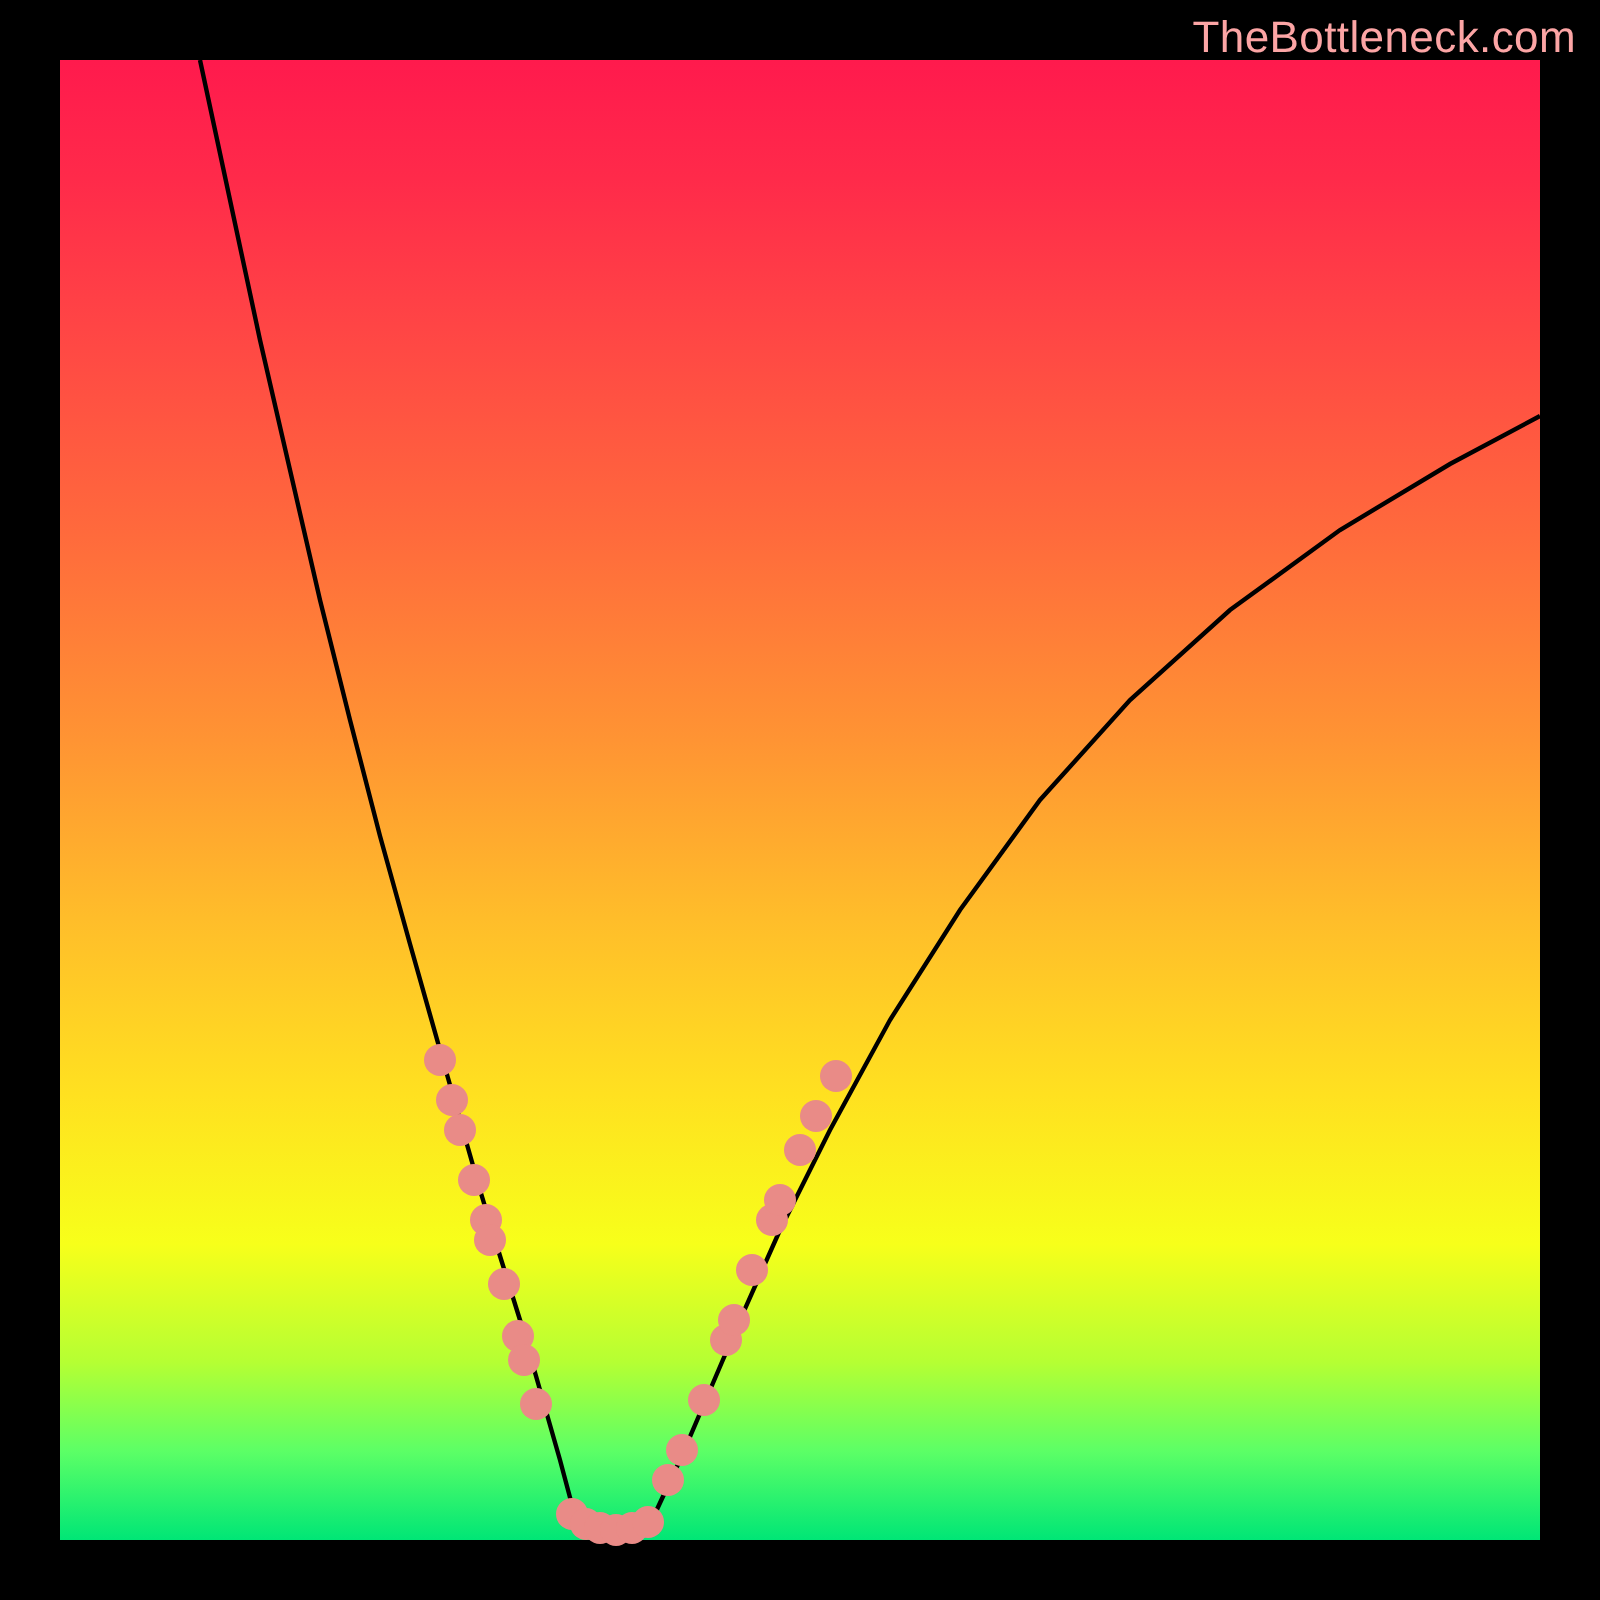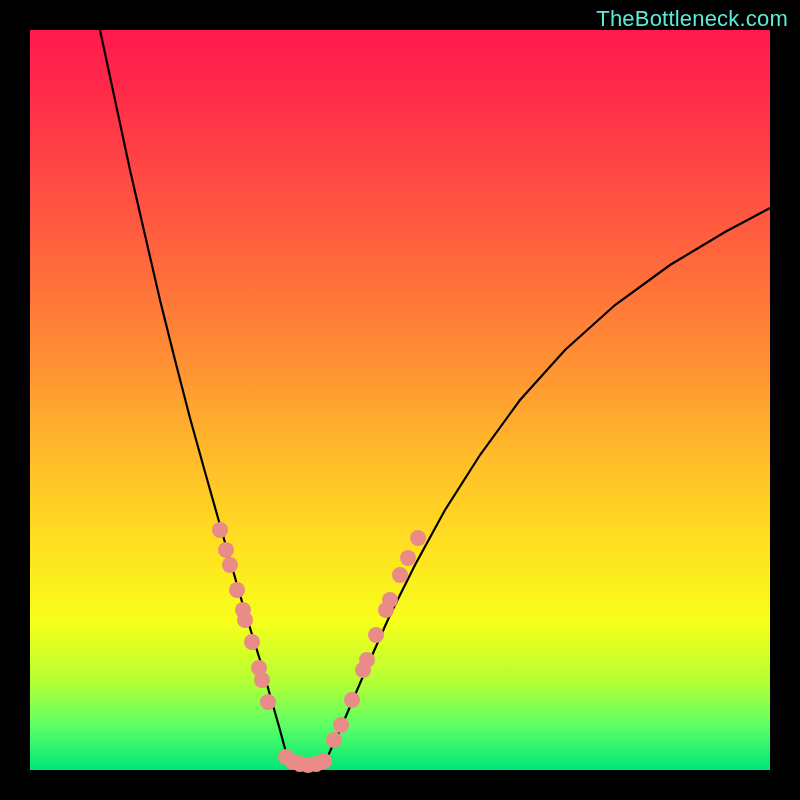--- a/index.html
+++ b/index.html
@@ -36,21 +36,21 @@
       #ffe120 70%,
       #f7ff1a 80%,
       #b5ff33 88%,
       #5cff66 94%,
       #00e676 100%);
   }
   .watermark {
     position: absolute;
     top: 6px;
     right: 12px;
-    color: #5eead4;
+    color: #fca5a5;
     font-size: 22px;
     letter-spacing: 0.2px;
     user-select: none;
   }
   svg.curve {
     position: absolute;
     left: 30px;
     top: 30px;
     width: 740px;
     height: 740px;

